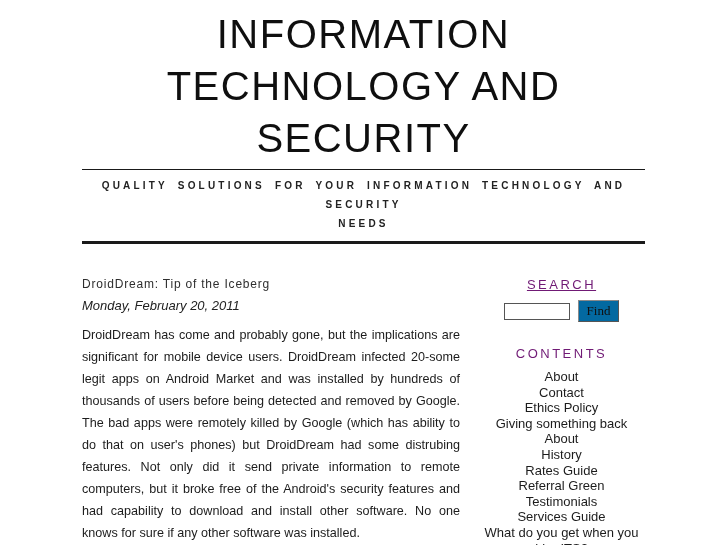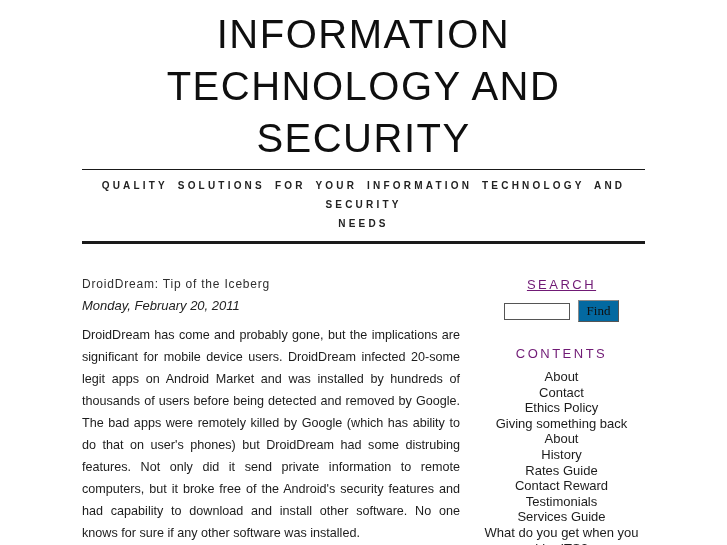--- a/index.html
+++ b/index.html
@@ -141,21 +141,21 @@
 
       <h3 class="side-heading contents-heading">CONTENTS</h3>
       <ul class="contents-list">
         <li>About</li>
         <li>Contact</li>
         <li>Ethics Policy</li>
         <li>Giving something back</li>
         <li>About</li>
         <li>History</li>
         <li>Rates Guide</li>
-        <li>Contact Reward</li>
+        <li>Referral Green</li>
         <li>Testimonials</li>
         <li>Services Guide</li>
         <li>What do you get when you hire ITS?</li>
       </ul>
 
     </aside>
 
   </div>
 </div>
 

